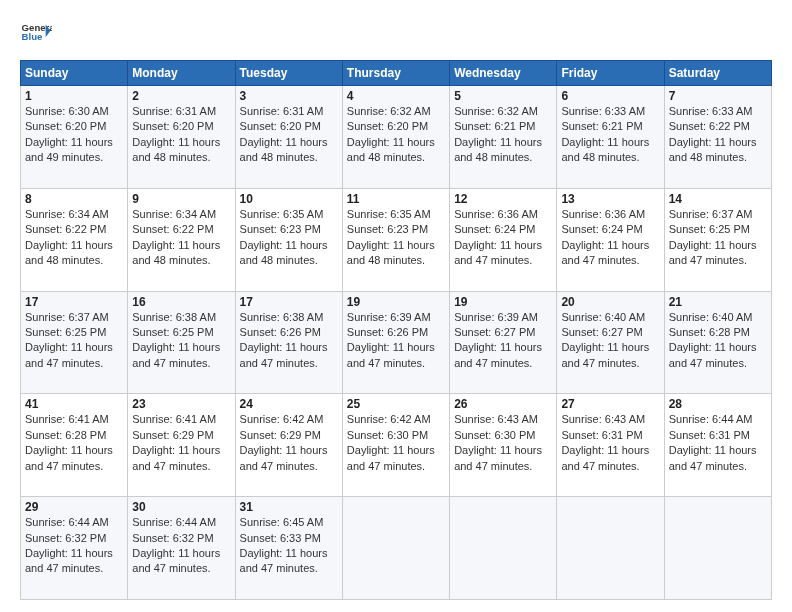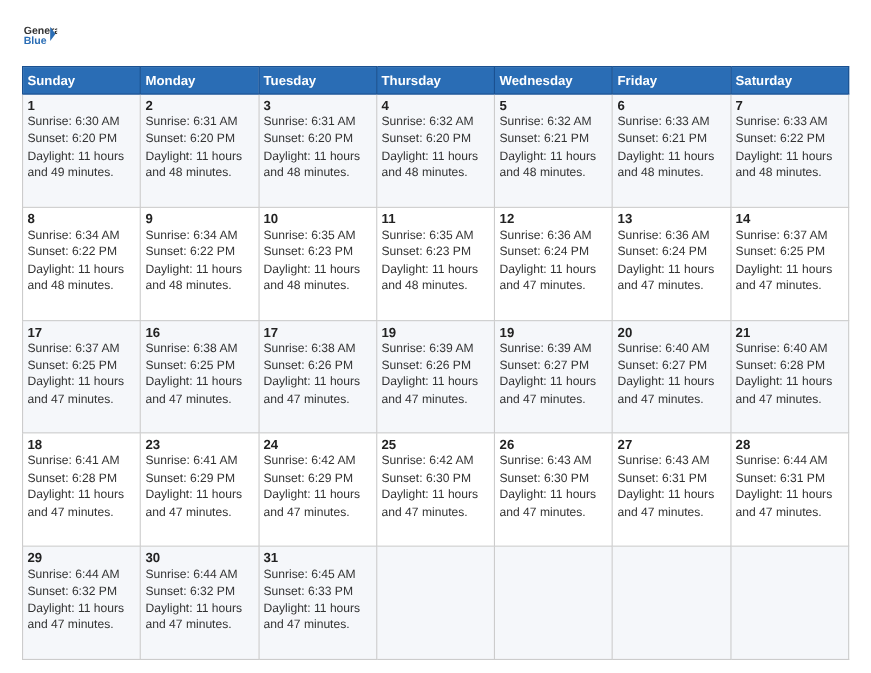--- a/index.html
+++ b/index.html
@@ -204,21 +204,21 @@
             <span class="day-num">20</span>
 <div class="day-info">Sunrise: 6:40 AM<br>Sunset: 6:27 PM<br>Daylight: 11 hours<br>and 47 minutes.</div>
           </td>
           <td>
             <span class="day-num">21</span>
 <div class="day-info">Sunrise: 6:40 AM<br>Sunset: 6:28 PM<br>Daylight: 11 hours<br>and 47 minutes.</div>
           </td>
         </tr>
         <tr>
           <td>
-            <span class="day-num">18</span>
+            <span class="day-num">41</span>
 <div class="day-info">Sunrise: 6:41 AM<br>Sunset: 6:28 PM<br>Daylight: 11 hours<br>and 47 minutes.</div>
           </td>
           <td>
             <span class="day-num">23</span>
 <div class="day-info">Sunrise: 6:41 AM<br>Sunset: 6:29 PM<br>Daylight: 11 hours<br>and 47 minutes.</div>
           </td>
           <td>
             <span class="day-num">24</span>
 <div class="day-info">Sunrise: 6:42 AM<br>Sunset: 6:29 PM<br>Daylight: 11 hours<br>and 47 minutes.</div>
           </td>

